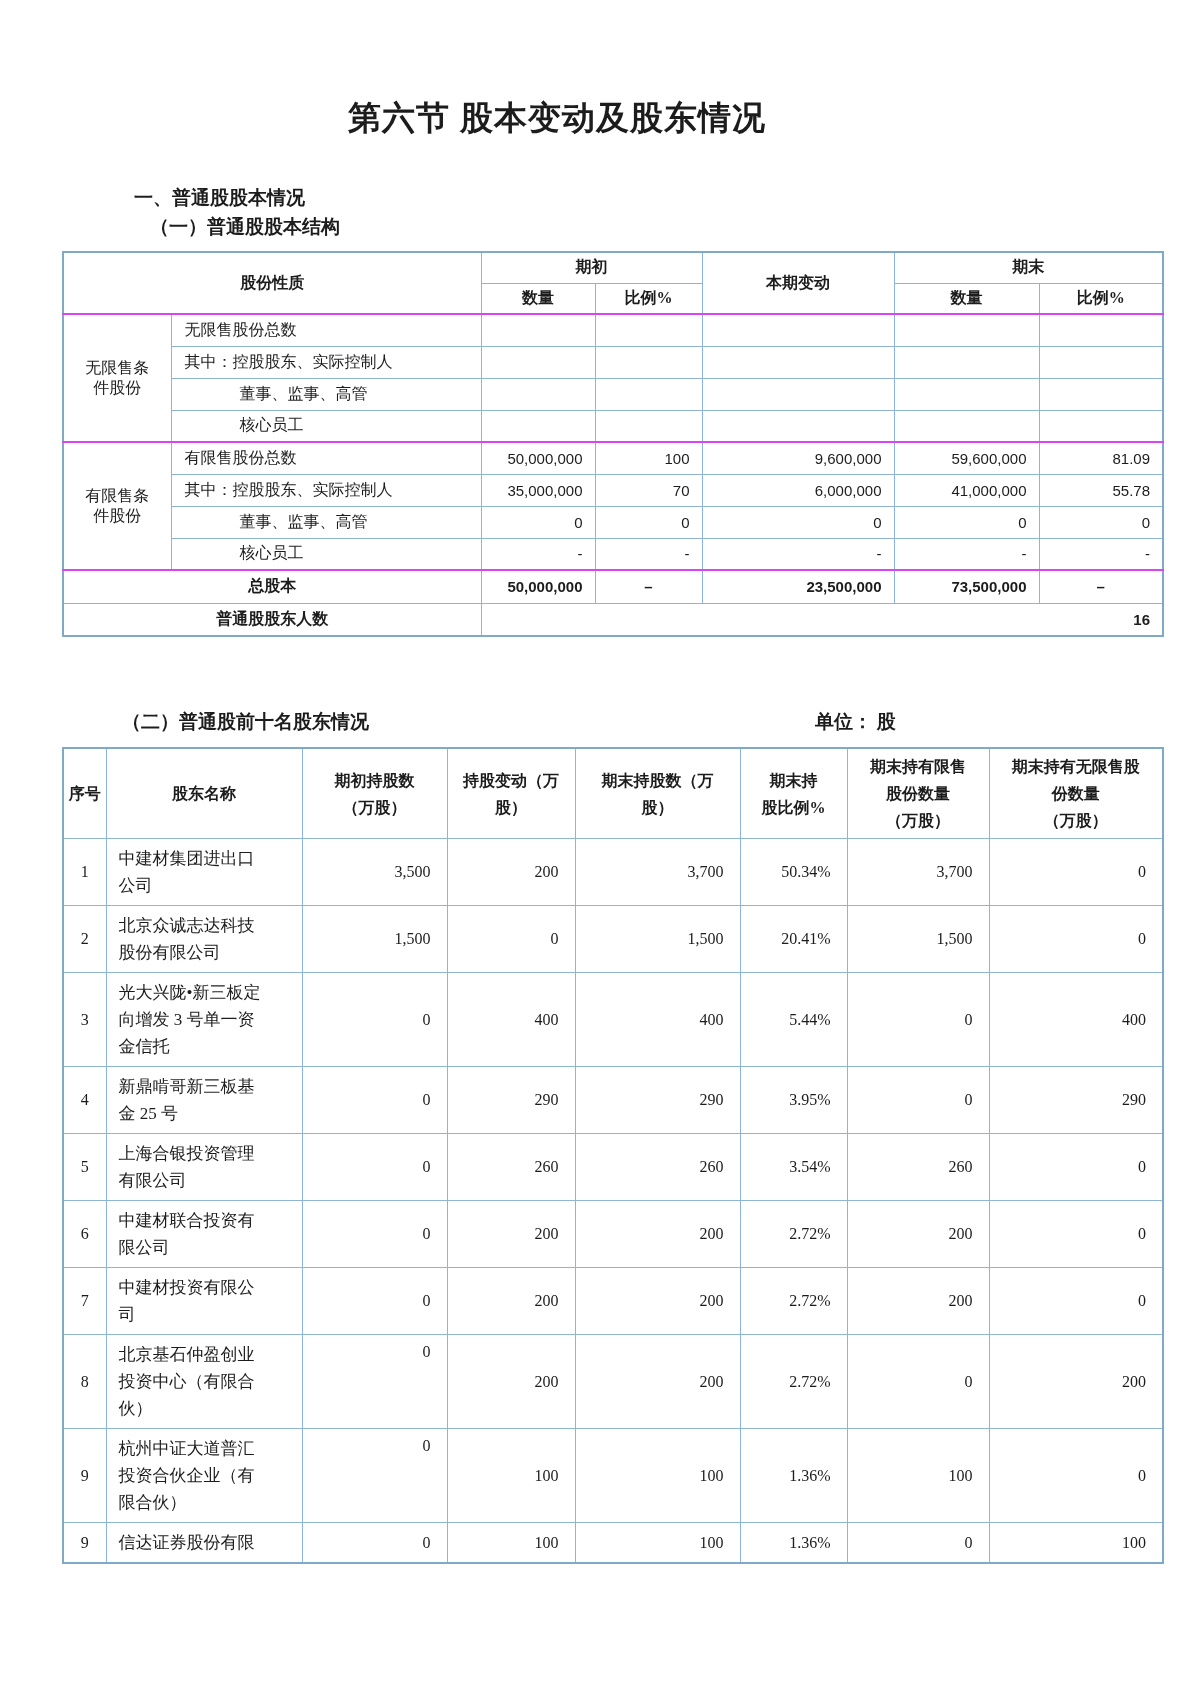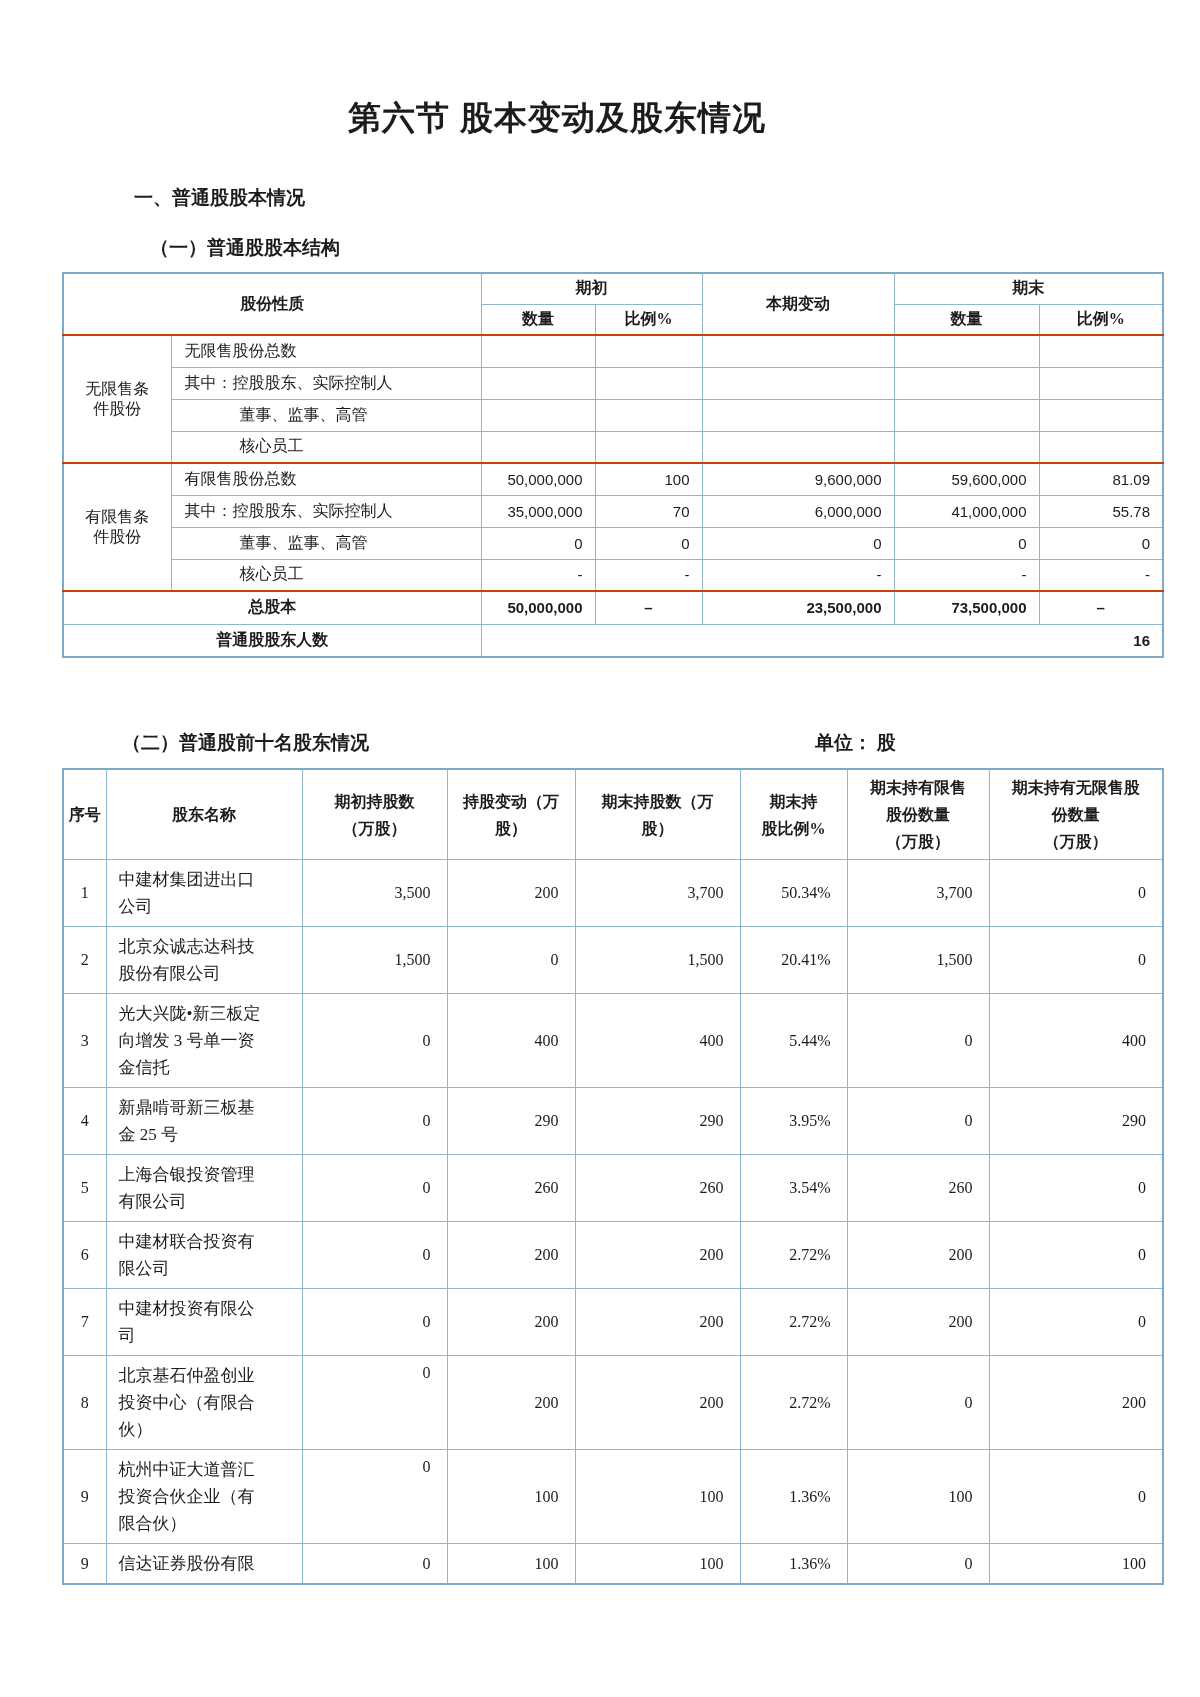--- a/index.html
+++ b/index.html
@@ -18,21 +18,21 @@
     text-align:center;
     padding-right:110px;
     font-family:"Liberation Sans","DejaVu Sans",sans-serif;
     font-size:33px;font-weight:bold;letter-spacing:1px;
   }
   .h1{
     margin-top:44px;margin-left:72px;
     font-size:19px;font-weight:bold;
   }
   .h2{
-    margin-top:24px;margin-left:88px;
+    margin-top:3px;margin-left:88px;
     font-size:19px;font-weight:bold;
   }
 
   table{border-collapse:collapse;table-layout:fixed;width:1100px;}
   .t1{margin-top:11px;border:2px solid #7ea9c8;}
   .t2{margin-top:12px;border:2px solid #7ea9c8;}
   td{
     border:1px solid #8fb6d0;
     font-size:16px;
     vertical-align:middle;
@@ -42,21 +42,21 @@
   .c{text-align:center;margin-top:32px;}
   .b{font-weight:bold;}
   .lbl{text-align:left;padding-left:13px;}
   .ind{padding-left:68px;}
   .grp{text-align:center;white-space:pre-line;line-height:20px;}
   .num{
     text-align:right;padding-right:12px;
     font-family:"Liberation Sans","DejaVu Sans",sans-serif;
     font-size:15px;
   }
-  .t1 .sep-top td{border-top:2px solid #c2410c;}
+  .t1 .sep-top td{border-top:2px solid #d946ef;}
 
   .t1 tr{height:32px;}
   .t1 tr.hr{height:31px;}
   .t1 tr.total-row{height:33px;}
   .t1 tr.holders-row{height:33px;}
 
   .s2-row{position:relative;margin-top:72px;height:26px;}
   .s2-row .h2{position:absolute;left:0;top:0;margin:0 0 0 60px;}
   .unit{position:absolute;left:753px;top:0;font-size:19px;font-weight:bold;}
 

